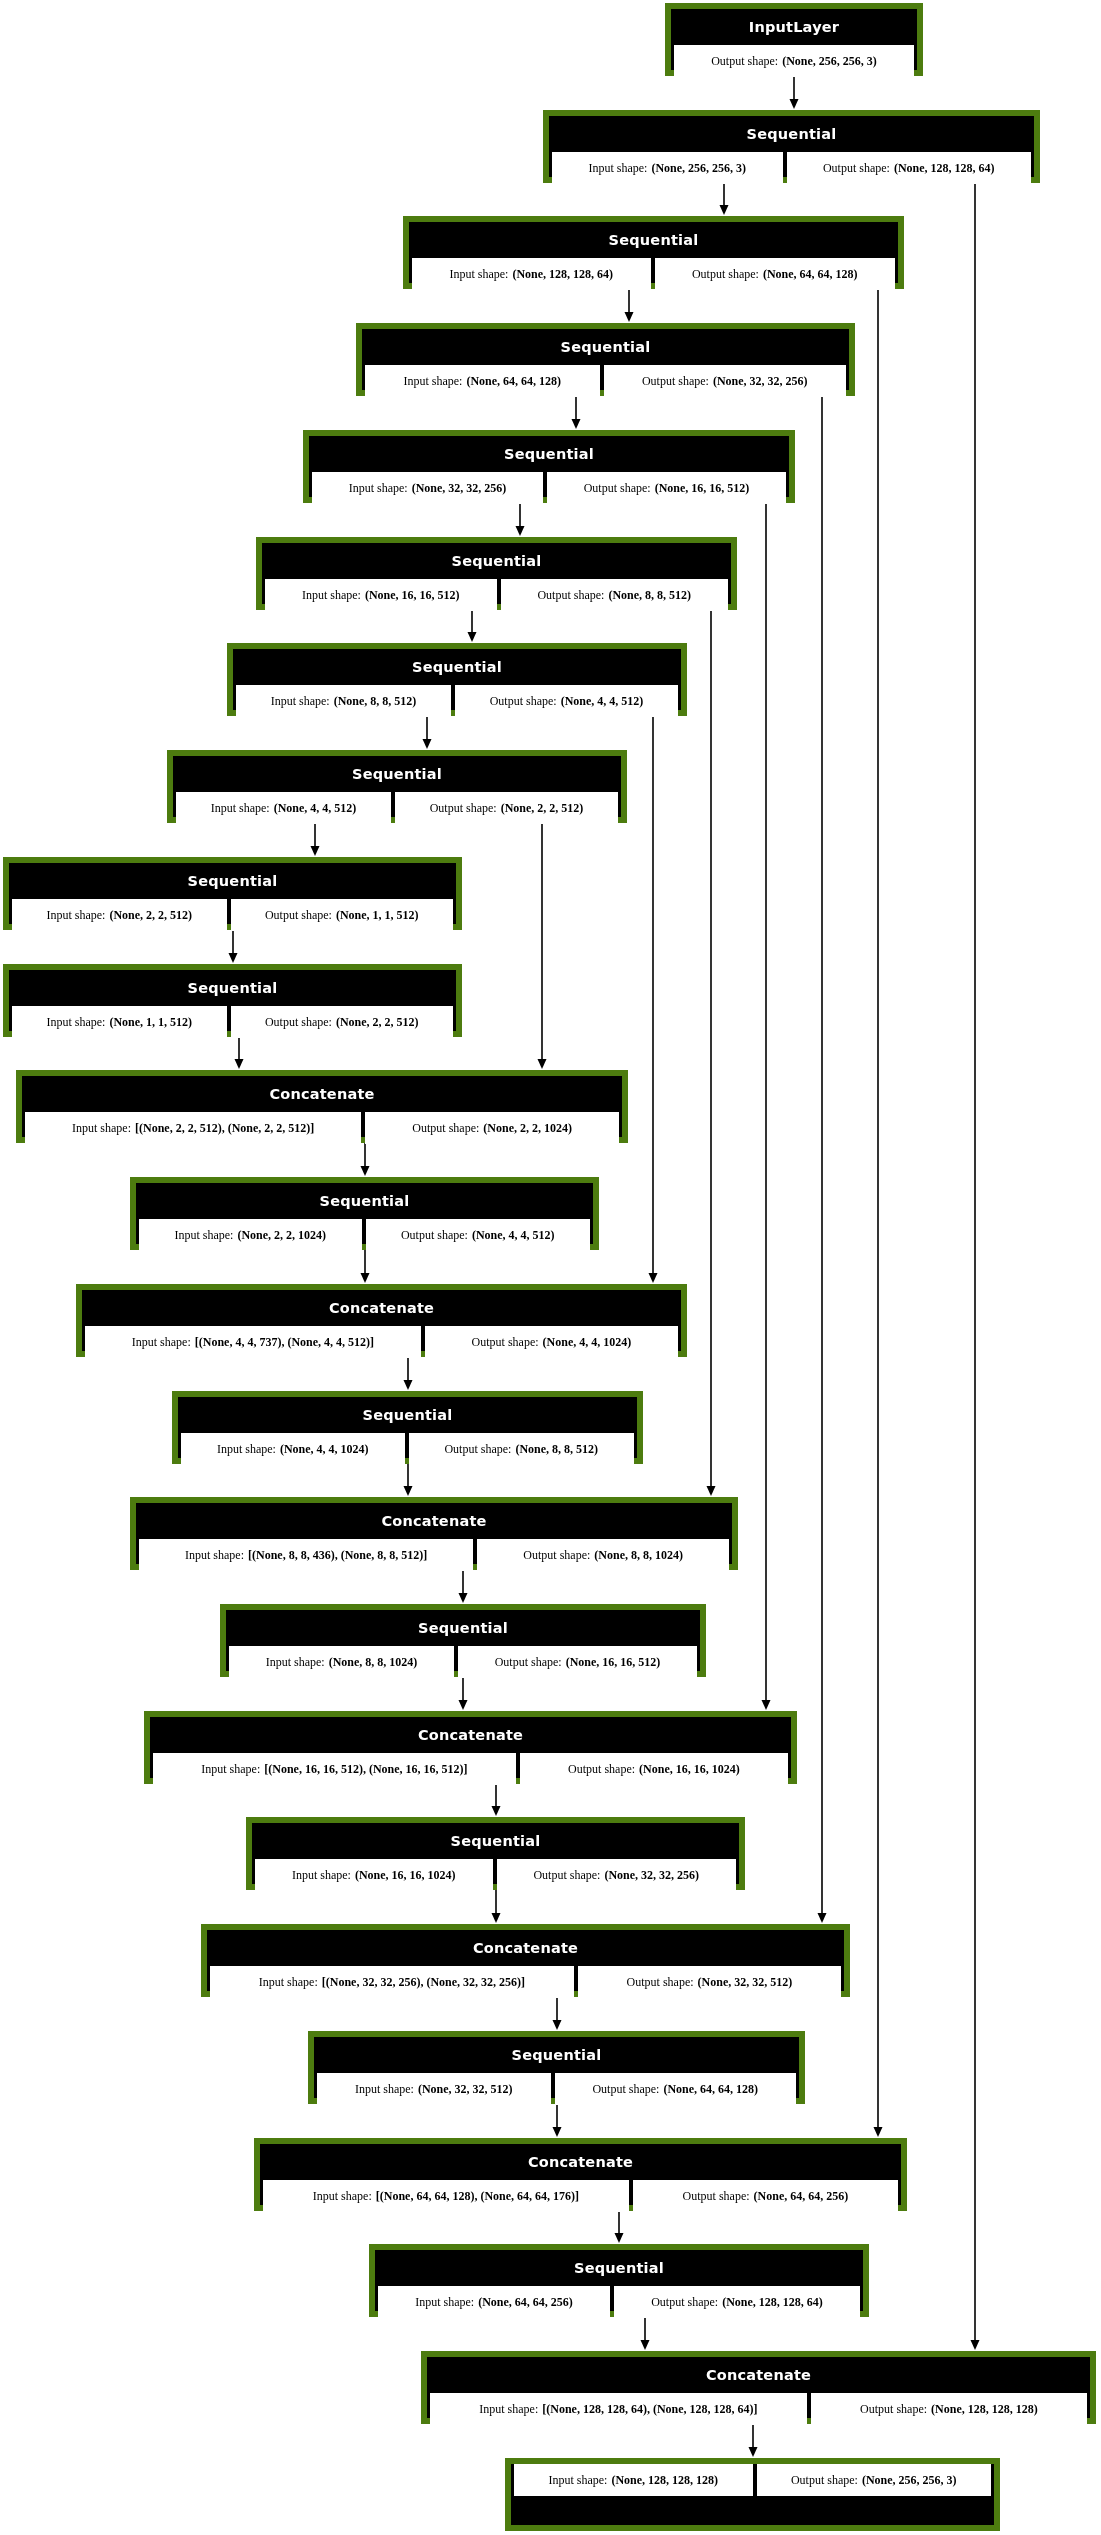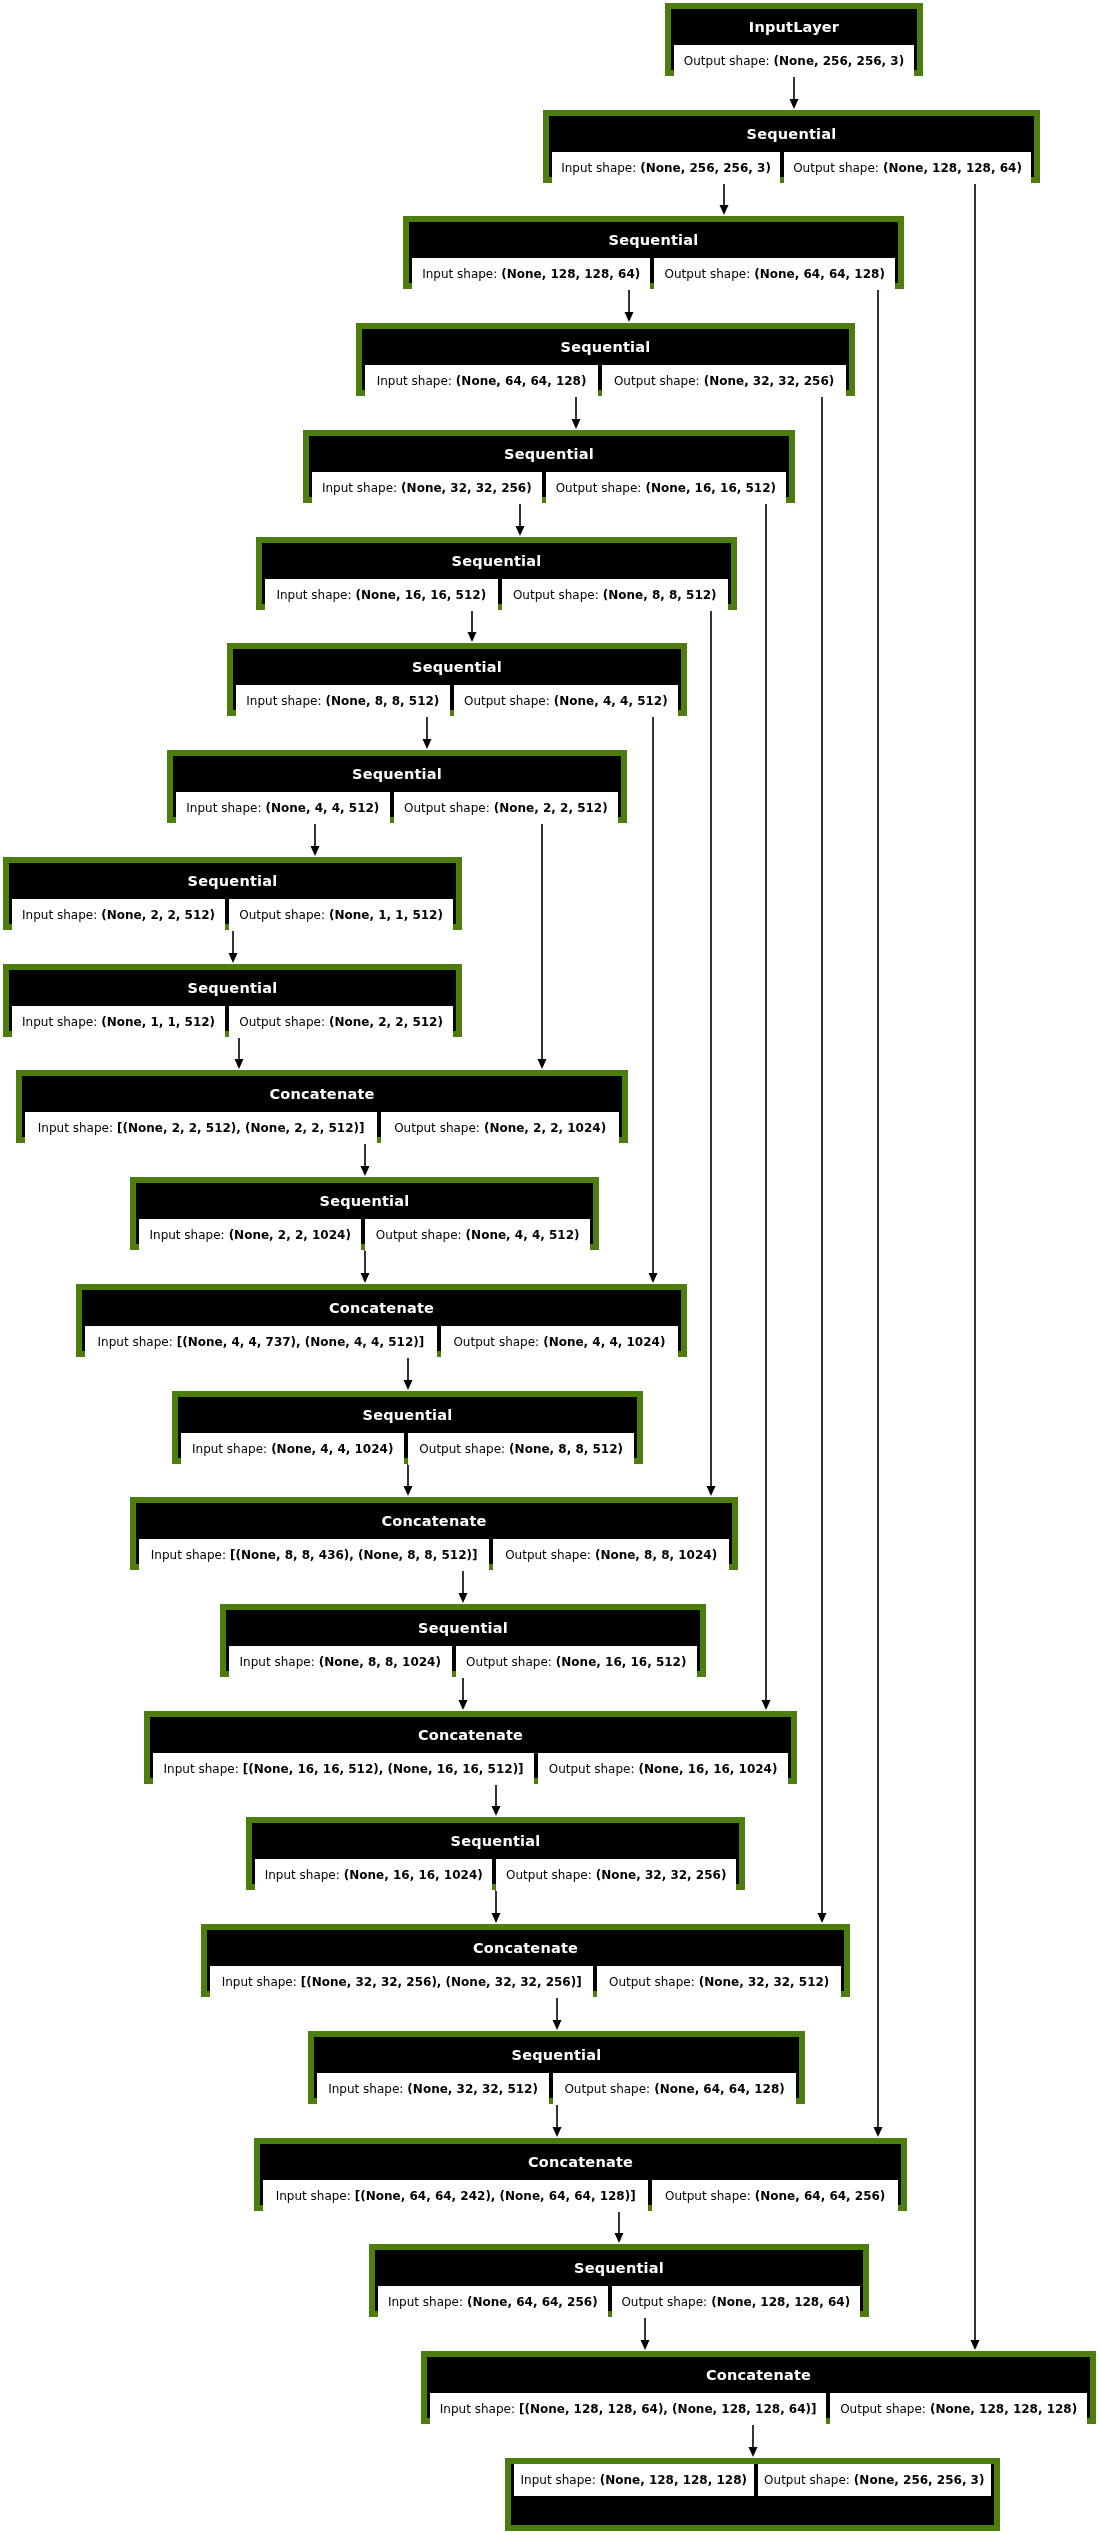--- a/index.html
+++ b/index.html
@@ -35,20 +35,21 @@
     color: #ffffff;
     font-size: 14.5px;
     font-weight: bold;
     letter-spacing: 0.2px;
   }
   .node-cells {
     display: flex;
     gap: 4px;
     margin: 0 3px 3px 3px;
     height: 32px;
+    font-family: Liberation Serif, serif;
   }
   .cell {
     flex: 1 1 auto;
     background: #ffffff;
     color: #000000;
     display: flex;
     align-items: center;
     justify-content: center;
     font-size: 12px;
     white-space: nowrap;
@@ -381,21 +382,21 @@
         <span class="cell-label">Output shape:</span>
         <span class="cell-value">(None, 64, 64, 128)</span>
       </div>
     </div>
   </div>
     <div class="node" style="left: 254px; top: 2138px; width: 653px; height: 73px;">
     <div class="node-title">Concatenate</div>
     <div class="node-cells">
       <div class="cell input-cell">
         <span class="cell-label">Input shape:</span>
-        <span class="cell-value">[(None, 64, 64, 242), (None, 64, 64, 128)]</span>
+        <span class="cell-value">[(None, 64, 64, 128), (None, 64, 64, 176)]</span>
       </div>
       <div class="cell output-cell">
         <span class="cell-label">Output shape:</span>
         <span class="cell-value">(None, 64, 64, 256)</span>
       </div>
     </div>
   </div>
     <div class="node" style="left: 369px; top: 2244px; width: 500px; height: 73px;">
     <div class="node-title">Sequential</div>
     <div class="node-cells">

